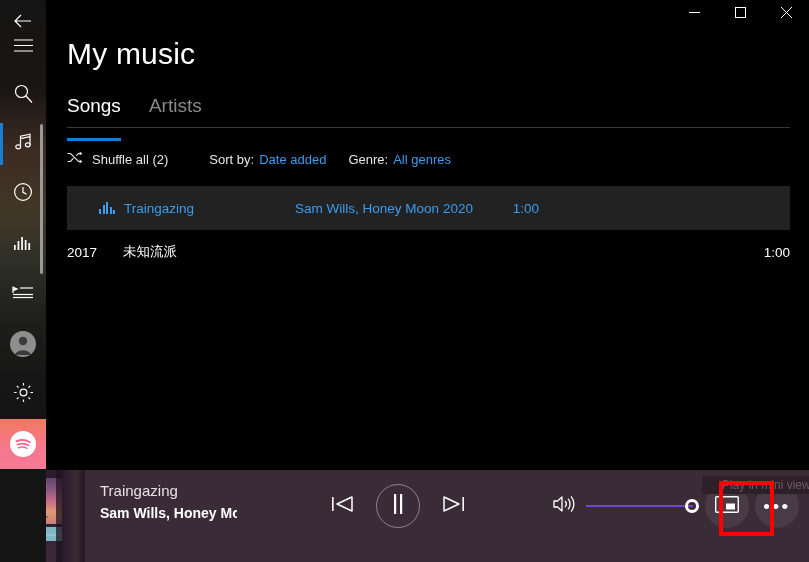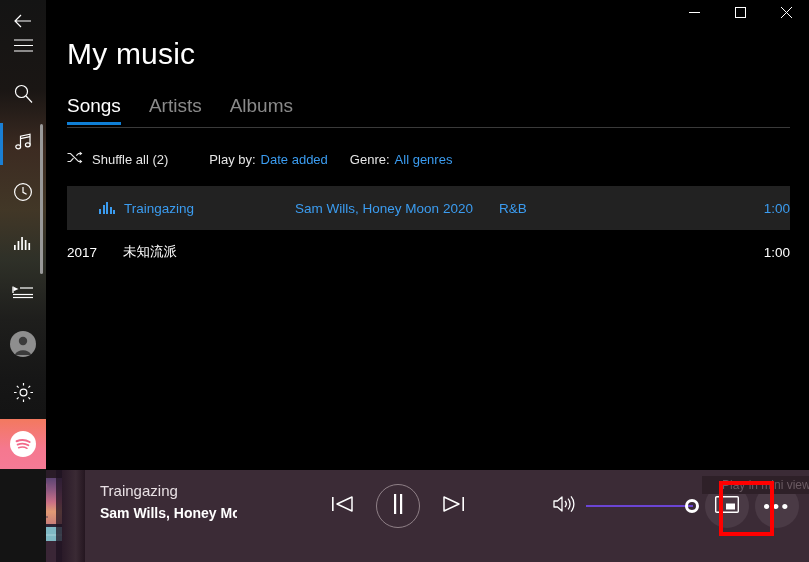--- a/index.html
+++ b/index.html
@@ -77,21 +77,21 @@
   }
   .page-title {
     position: absolute; left: 21px; top: 37px;
     font-size: 30px; font-weight: 300; color: #ffffff; letter-spacing: 0.2px;
   }
   .tabs {
     position: absolute; left: 21px; top: 95px;
     display: flex; align-items: flex-end; gap: 28px;
   }
   .tab {
-    font-size: 19px; color: #8a8a8a; padding-bottom: 8px;
+    font-size: 19px; color: #8a8a8a; padding-bottom: 24px;
     position: relative; font-weight: 400;
   }
   .tab.active { color: #ffffff; }
   .tab.active::after {
     content: ""; position: absolute; left: 0; right: 0; bottom: 0;
     height: 3px; background: #0f7fd6;
   }
   .tabs-rule {
     position: absolute; left: 21px; right: 19px; top: 127px;
     height: 1px; background: #3a3a3a;
@@ -326,40 +326,39 @@
     </div>
   </div>
 
   <div class="content">
 
     <div class="page-title">My music</div>
 
     <div class="tabs">
       <div class="tab active">Songs</div>
       <div class="tab">Artists</div>
-      <div class="tab">Albums</div>
     </div>
     <div class="tabs-rule"></div>
 
     <div class="filterbar">
       <div class="shuffle-wrap">
         <span>
           <svg width="16" height="13" viewBox="0 0 16 13" aria-hidden="true">
             <path d="M0.5,2.5 H3.5 L11.5,10.5 H15" fill="none" stroke="#e6e6e6" stroke-width="1.2"></path>
             <path d="M0.5,10.5 H3.5 L6.5,7.2" fill="none" stroke="#e6e6e6" stroke-width="1.2"></path>
             <path d="M9.3,4.6 L11.5,2.5 H15" fill="none" stroke="#e6e6e6" stroke-width="1.2"></path>
             <path d="M12.7,0.6 L15.4,2.5 L12.7,4.4 Z" fill="#e6e6e6"></path>
             <path d="M12.7,8.6 L15.4,10.5 L12.7,12.4 Z" fill="#e6e6e6"></path>
           </svg>
         </span>
         <span class="lbl-mute">Shuffle all (2)</span>
       </div>
 
       <div class="sort-wrap">
-        <span class="lbl-mute">Play by:</span>
+        <span class="lbl-mute">Sort by:</span>
         <span class="lnk">Date added</span>
       </div>
 
       <div class="genre-wrap">
         <span class="lbl-mute">Genre:</span>
         <span class="lnk">All genres</span>
       </div>
     </div>
 
     <div class="songlist">
@@ -370,21 +369,20 @@
             <i style="height:5px"></i>
               <i style="height:9px"></i>
               <i style="height:12px"></i>
               <i style="height:7px"></i>
               <i style="height:4px"></i>
           </span>
           <span>Traingazing</span>
         </div>
         <div class="col-artist">Sam Wills, Honey Moon</div>
         <div class="col-year">2020</div>
-        <div class="col-genre">R&amp;B</div>
         <div class="col-dur">1:00</div>
       </div>
 
       <div class="row">
         <div class="col-year">2017</div>
         <div class="col-genre">未知流派</div>
         <div class="col-dur">1:00</div>
       </div>
 
     </div>

